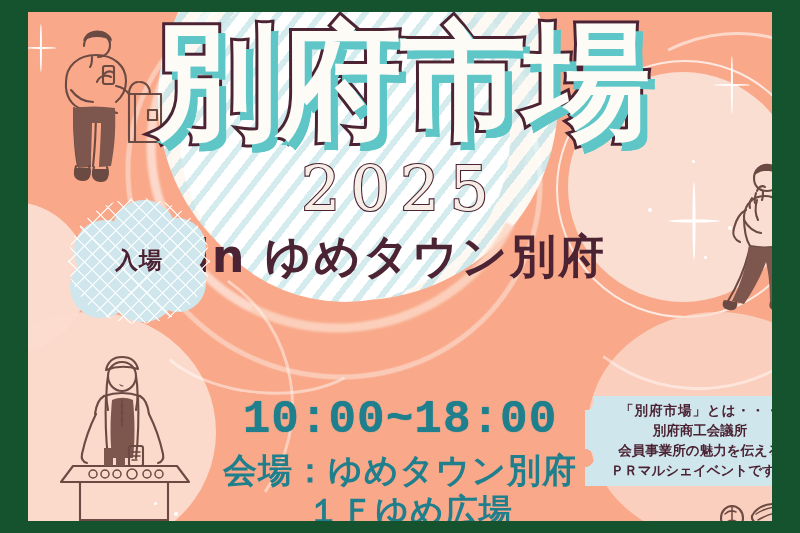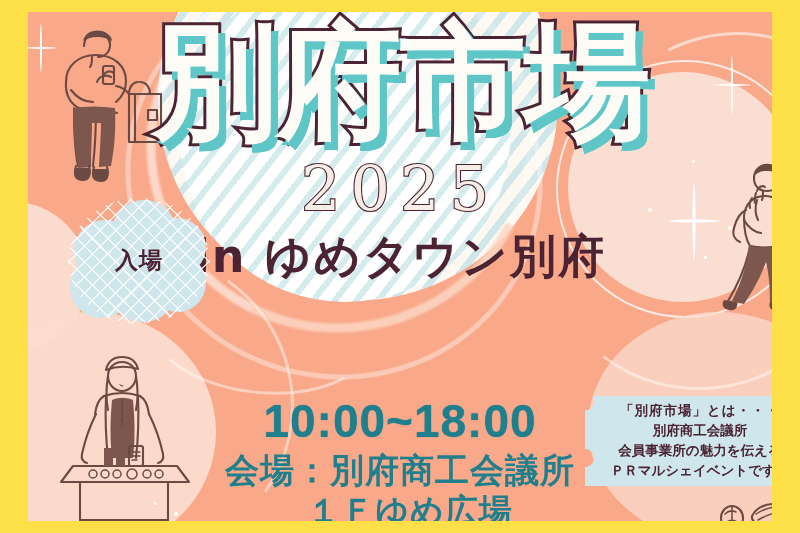--- a/index.html
+++ b/index.html
@@ -4,21 +4,21 @@
 <style>
   html,body{margin:0;padding:0;background:#ffffff;}
   body{
     width:800px;height:533px;overflow:hidden;position:relative;
     font-family:"Liberation Sans","DejaVu Sans",sans-serif;
   }
 
   
   #stage{
     position:absolute; left:0; top:0; width:800px; height:533px;
-    background:#fde047; overflow:hidden;
+    background:#14532d; overflow:hidden;
   }
   #poster{
     position:absolute; left:28px; top:12px; width:744px; height:509px;
     background:#f9a98a; overflow:hidden;
   }
 
   
   .bg-layer{position:absolute;inset:0;overflow:hidden;pointer-events:none;}
 
   
@@ -164,21 +164,21 @@
     position:absolute; left:0; right:0; top:297px; text-align:center;
     font-family:"DejaVu Sans","Liberation Sans",sans-serif;
     font-weight:700; font-size:60px; letter-spacing:0px;
     color:#f9a98a;
     -webkit-text-stroke:4px #6b2c37;
     paint-order:stroke fill;
   }
   
   .time-line{
     position:absolute; left:0; right:0; top:382px; text-align:center;
-    font-family:Liberation Sans, sans-serif;
+    font-family:Liberation Mono, monospace;
     font-weight:700; font-size:46px; letter-spacing:1px;
     color:#1f7f8c;
     text-shadow:0 0 1px #1f7f8c;
   }
   
   .venue-1,.venue-2{
     position:absolute; left:0; right:0; text-align:center;
     font-family:"DejaVu Sans","Liberation Sans",sans-serif;
     font-weight:700; color:#1f7f8c; letter-spacing:1px;
   }
@@ -386,21 +386,21 @@
       <span style="left:82px; top:56px;  width:56px; height:58px;"></span>
       <span style="left:26px; top:30px;  width:92px; height:74px;"></span>
     </div>
     <div class="hatch"></div>
     <div class="btext">
       <span>入場</span>
     </div>
   </div>
 
   <div class="time-line">10:00~18:00</div>
-  <div class="venue-1">会場：別府商工会議所</div>
+  <div class="venue-1">会場：ゆめタウン別府</div>
   <div class="venue-2">１Ｆゆめ広場</div>
 
   <div class="infobox">
     <div class="line l1">「別府市場」とは・・・</div>
     <div class="line">別府商工会議所</div>
     <div class="line">会員事業所の魅力を伝える</div>
     <div class="line">ＰＲマルシェイベントです。</div>
   </div>
 
 </div>

